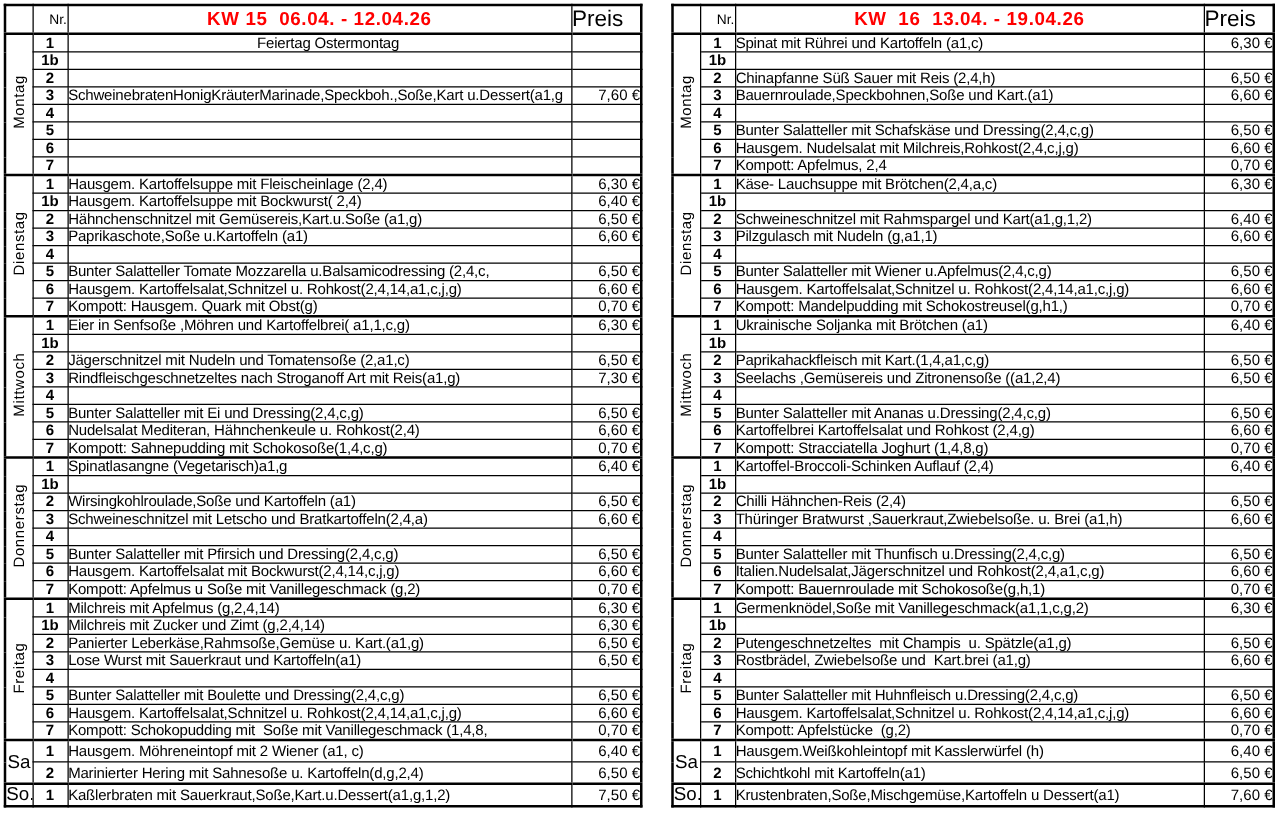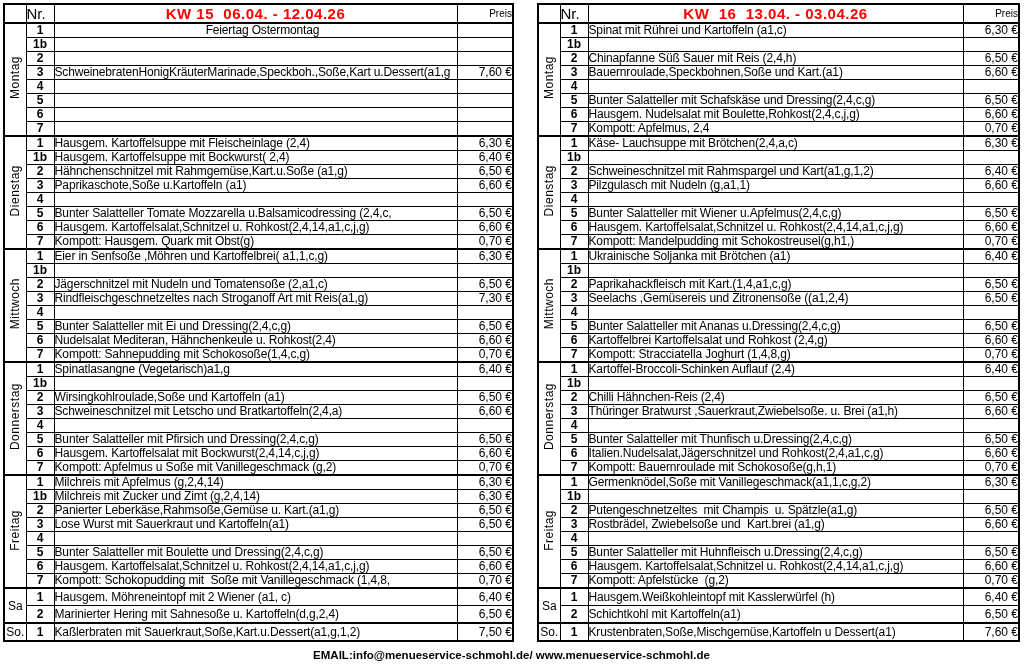--- a/index.html
+++ b/index.html
@@ -5,36 +5,36 @@
   html,body{margin:0;padding:0;background:#ffffff;}
   body{width:1024px;height:665px;font-family:"Liberation Sans","DejaVu Sans",sans-serif;color:#000;}
   .page{padding:3px 4px 0 3px;}
   .tables{display:flex;gap:23px;align-items:flex-start;}
   table.menu{border-collapse:collapse;border:2px solid #000;table-layout:fixed;background:#fff;}
   table.menu.left{width:511px;}
   table.menu.right{width:483px;}
   table.menu th, table.menu td{border:1px solid #000;padding:0;overflow:hidden;}
   thead th{height:17px;font-weight:normal;border-bottom:2px solid #000;}
   th.title{color:#ff0000;font-weight:bold;font-size:15px;text-align:center;white-space:pre;letter-spacing:.5px;}
-  th.nr-h{font-size:15px;text-align:left;}
-  th.price-h{font-size:10px;text-align:right;border-left:2px solid #000;margin-top:21px;}
+  th.nr-h{font-size:11px;text-align:right;}
+  th.price-h{font-size:18px;text-align:left;border-left:2px solid #000;margin-top:21px;}
   th.day-h{width:22px;}
   col.c-day{width:22px;}
   col.c-nr{width:28px;}
   col.c-price{width:56px;}
   table.menu td{height:13px;line-height:13px;font-size:12px;}
   tr.tall td{height:16px;line-height:16px;}
   tr.sec-start td{border-top:2px solid #000;}
   td.nr{text-align:center;font-weight:bold;font-size:9.5px;}
   td.desc{white-space:pre;padding-left:3px;letter-spacing:-0.15px;}
   td.desc.center{text-align:center;padding-left:14px;}
   td.price{text-align:right;padding-right:3px;border-left:2px solid #000;white-space:pre;}
   td.day{text-align:center;vertical-align:middle;}
   td.day .vtxt{writing-mode:vertical-rl;transform:rotate(180deg);display:inline-block;font-size:12px;line-height:12px;letter-spacing:.5px;}
-  td.day .htxt{font-size:12px;}
+  td.day .htxt{font-size:15px;}
   .footer{margin-top:7px;text-align:center;font-weight:bold;}
   .footer .l1{font-size:11.5px;}
 </style>
 </head>
 <body>
 
 <div class="page">
   <div class="tables">
 
     <table class="menu left">
@@ -100,21 +100,21 @@
             <td class="desc">Hausgem. Kartoffelsuppe mit Fleischeinlage (2,4)</td>
             <td class="price">6,30 €</td>
           </tr>
           <tr>
             <td class="nr">1b</td>
             <td class="desc">Hausgem. Kartoffelsuppe mit Bockwurst( 2,4)</td>
             <td class="price">6,40 €</td>
           </tr>
           <tr>
             <td class="nr">2</td>
-            <td class="desc">Hähnchenschnitzel mit Rahmgemüse,Kart.u.Soße (a1,g)</td>
+            <td class="desc">Hähnchenschnitzel mit Gemüsereis,Kart.u.Soße (a1,g)</td>
             <td class="price">6,50 €</td>
           </tr>
           <tr>
             <td class="nr">3</td>
             <td class="desc">Paprikaschote,Soße u.Kartoffeln (a1)</td>
             <td class="price">6,60 €</td>
           </tr>
           <tr>
             <td class="nr">4</td>
             <td class="desc"></td>
@@ -282,21 +282,21 @@
       <colgroup>
           <col class="c-day">
           <col class="c-nr">
           <col class="c-desc">
           <col class="c-price">
         </colgroup>
       <thead>
         <tr>
           <th class="day-h"></th>
           <th class="nr-h">Nr.</th>
-          <th class="title">KW  16  13.04. - 03.04.26</th>
+          <th class="title">KW  16  13.04. - 19.04.26</th>
           <th class="price-h">Preis</th>
         </tr>
       </thead>
       <tbody>
           <tr class="sec-start">
             <td rowspan="8" class="day"><span class="vtxt">Montag</span></td>
             <td class="nr">1</td>
             <td class="desc">Spinat mit Rührei und Kartoffeln (a1,c)</td>
             <td class="price">6,30 €</td>
           </tr>
@@ -320,21 +320,21 @@
             <td class="desc"></td>
             <td class="price"></td>
           </tr>
           <tr>
             <td class="nr">5</td>
             <td class="desc">Bunter Salatteller mit Schafskäse und Dressing(2,4,c,g)</td>
             <td class="price">6,50 €</td>
           </tr>
           <tr>
             <td class="nr">6</td>
-            <td class="desc">Hausgem. Nudelsalat mit Boulette,Rohkost(2,4,c,j,g)</td>
+            <td class="desc">Hausgem. Nudelsalat mit Milchreis,Rohkost(2,4,c,j,g)</td>
             <td class="price">6,60 €</td>
           </tr>
           <tr>
             <td class="nr">7</td>
             <td class="desc">Kompott: Apfelmus, 2,4</td>
             <td class="price">0,70 €</td>
           </tr>
           <tr class="sec-start">
             <td rowspan="8" class="day"><span class="vtxt">Dienstag</span></td>
             <td class="nr">1</td>
@@ -514,17 +514,13 @@
             <td rowspan="1" class="day"><span class="htxt">So.</span></td>
             <td class="nr">1</td>
             <td class="desc">Krustenbraten,Soße,Mischgemüse,Kartoffeln u Dessert(a1)</td>
             <td class="price">7,60 €</td>
           </tr>
         </tbody>
     </table>
 
   </div>
 
-  <div class="footer">
-    <div class="l1">EMAIL:info@menueservice-schmohl.de/ www.menueservice-schmohl.de</div>
-
-  </div>
 </div>
 
 </body></html>

